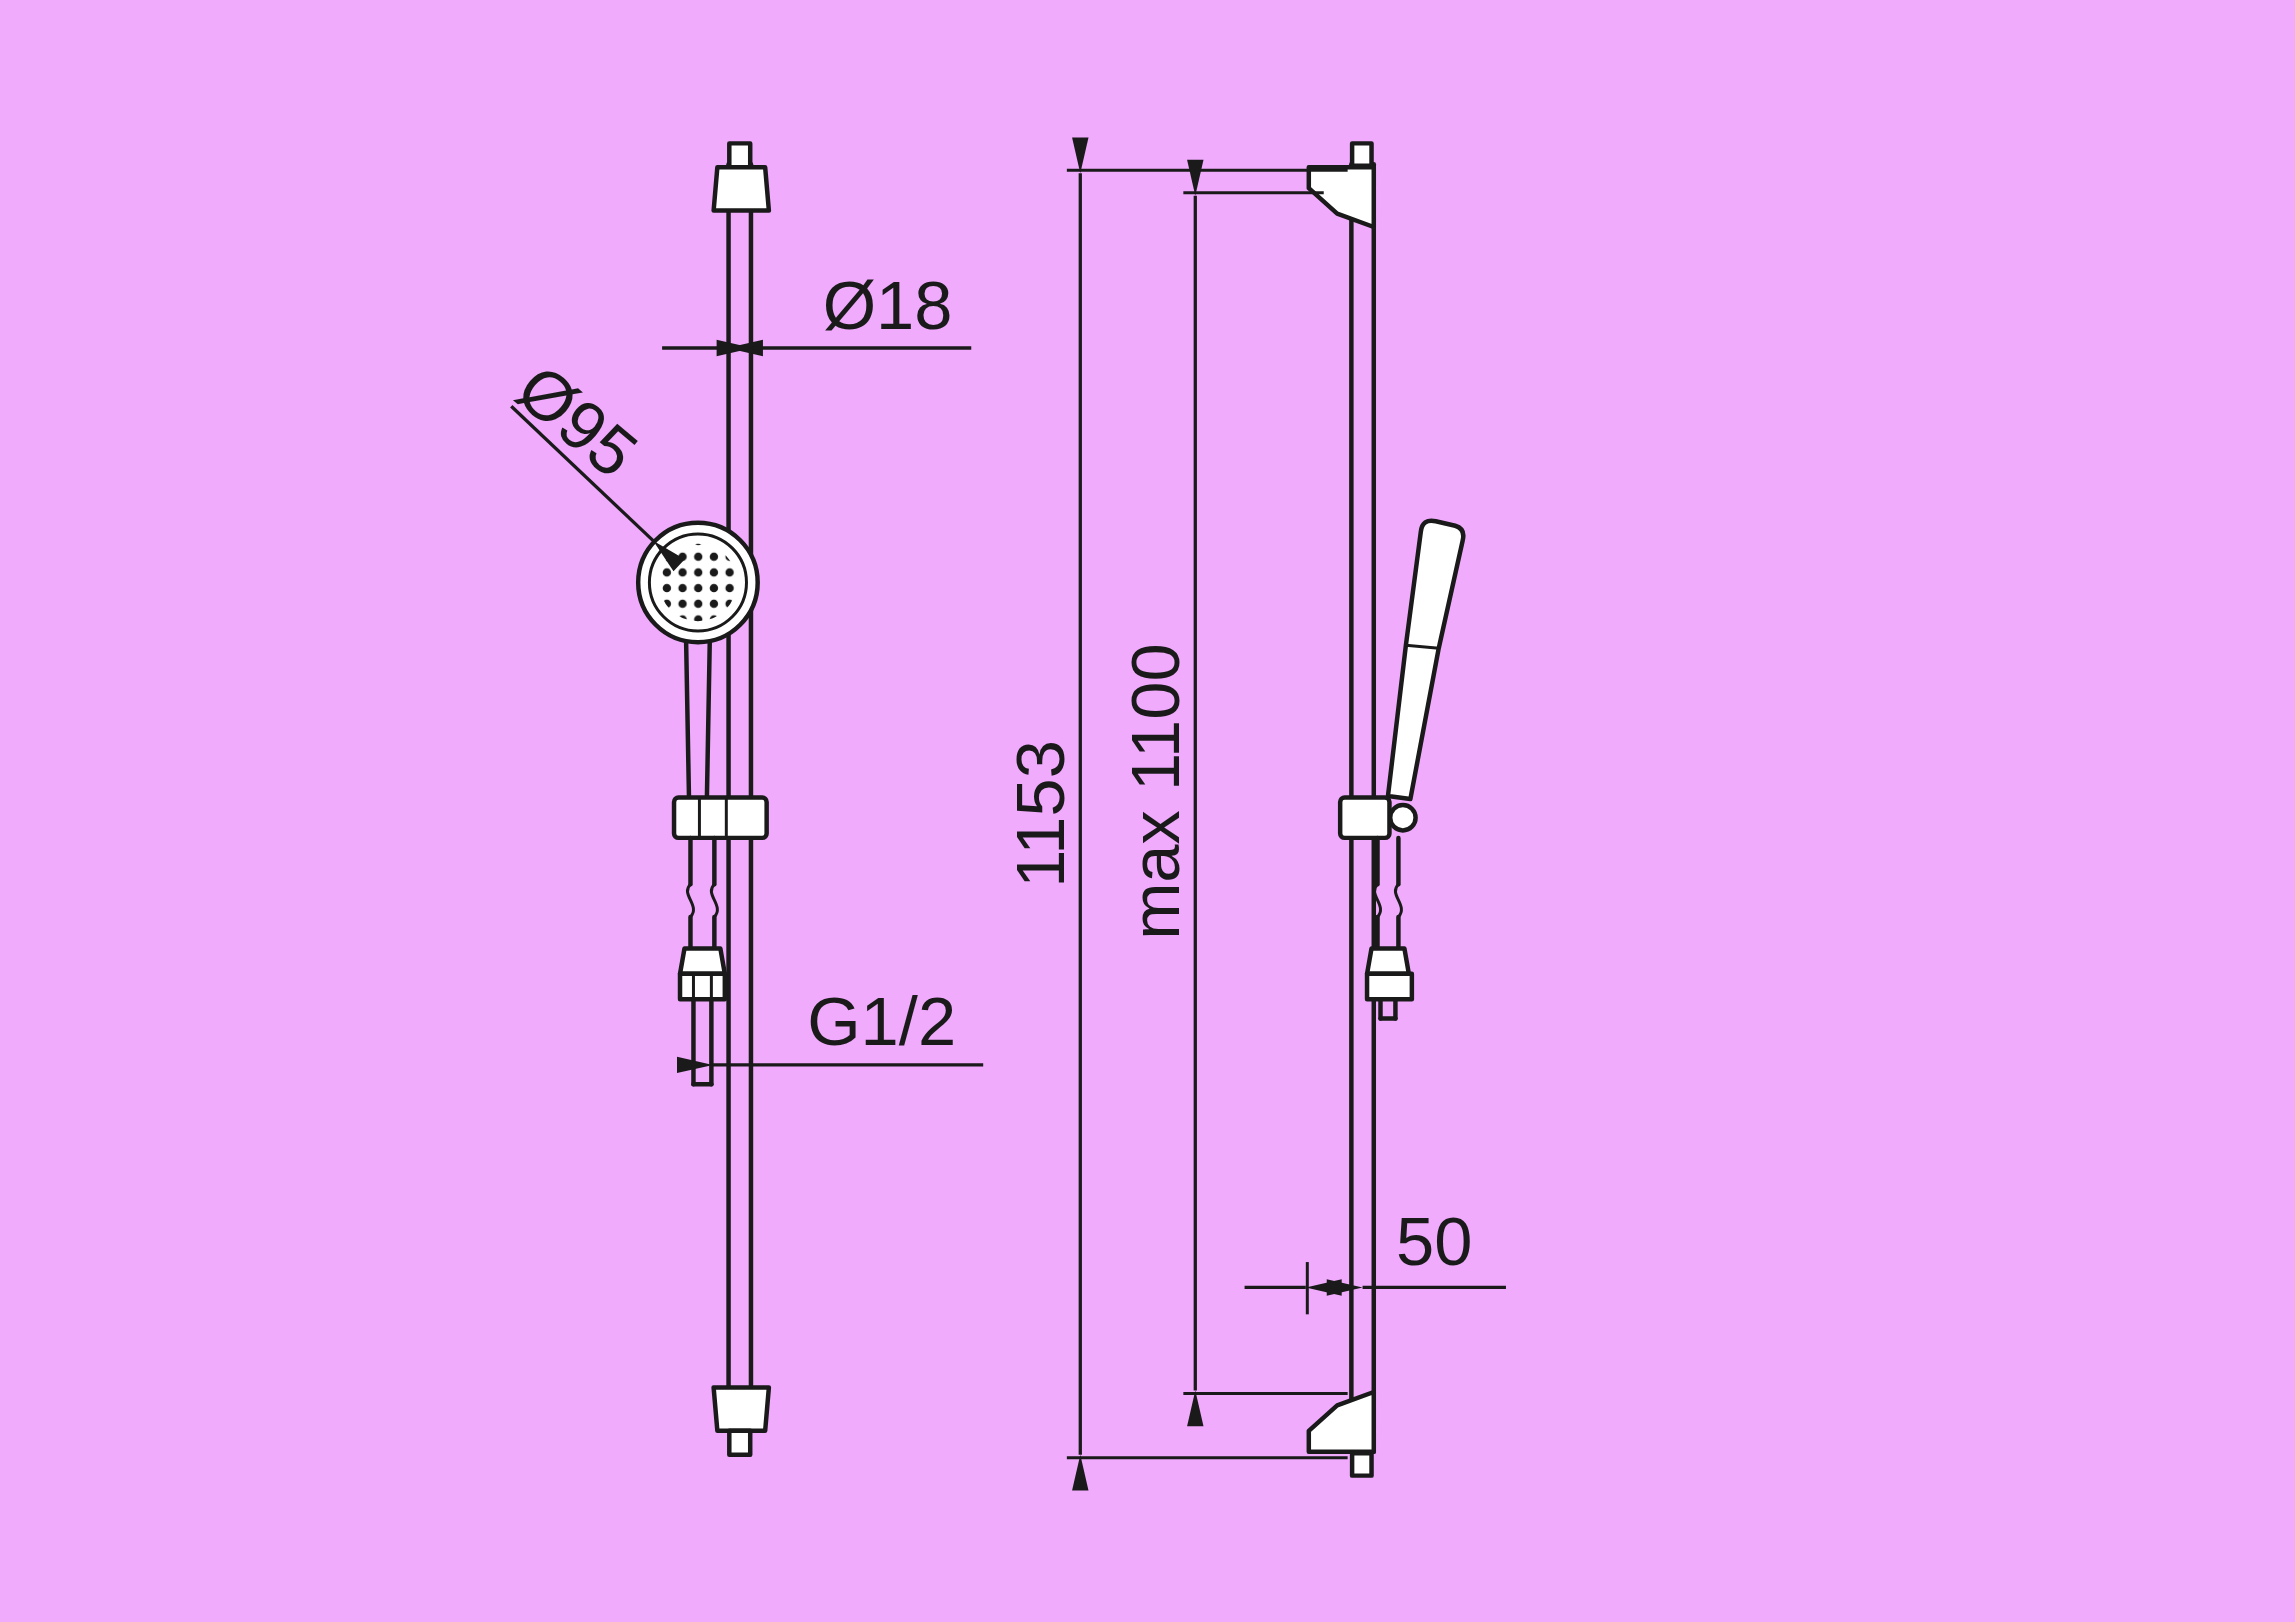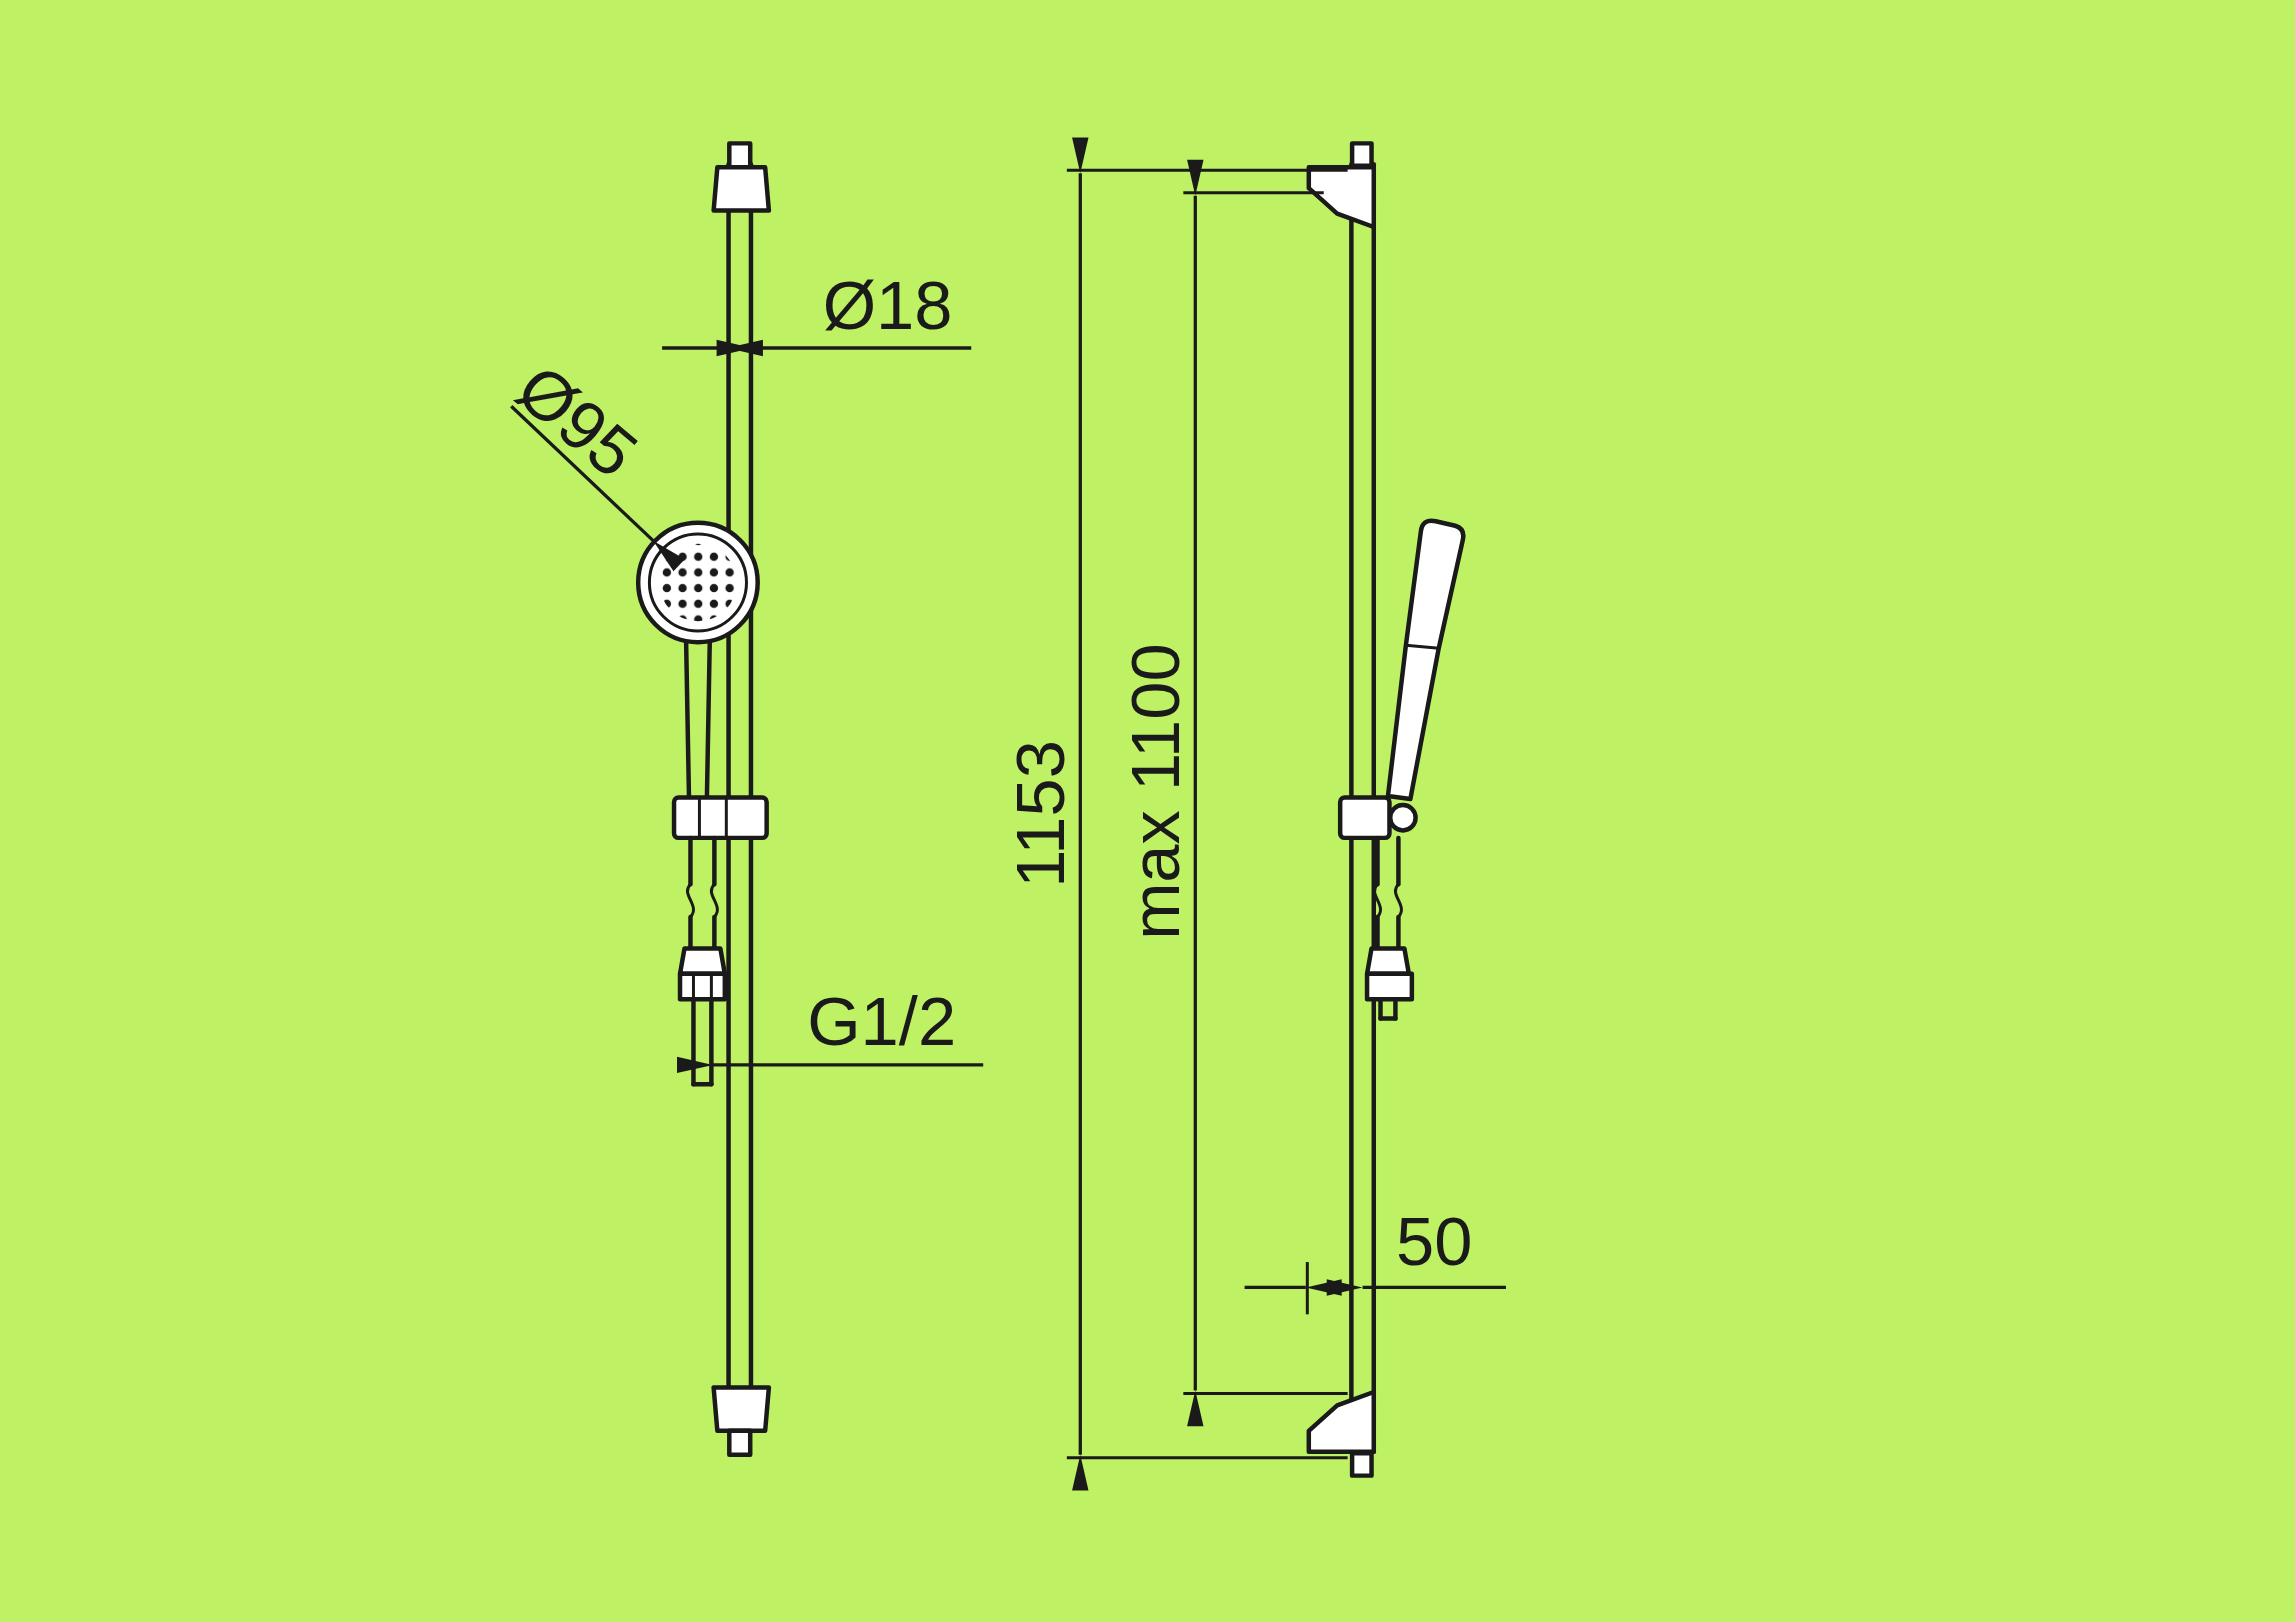--- a/index.html
+++ b/index.html
@@ -6,21 +6,21 @@
     margin: 0;
     padding: 0;
     background: #ffffff;
     width: 2295px;
     height: 1622px;
     overflow: hidden;
   }
   .stage {
     width: 2295px;
     height: 1622px;
-    background: #bef264;
+    background: #f0abfc;
   }
   svg { display: block; }
   .ln   { stroke: #1a1a1a; stroke-width: 3;   fill: none; stroke-linecap: round; }
   .solid{ stroke: #1a1a1a; stroke-width: 3;   fill: #ffffff; stroke-linejoin: round; }
   .dim  { stroke: #1a1a1a; stroke-width: 2.2; fill: none; }
   .thin { stroke: #1a1a1a; stroke-width: 2;   fill: none; }
   text {
     font-family: "Liberation Sans", sans-serif;
     font-size: 46px;
     fill: #1a1a1a;

